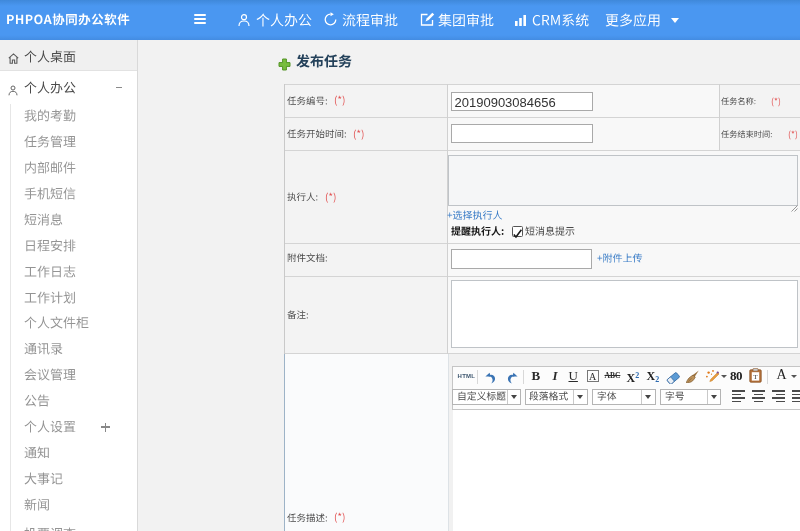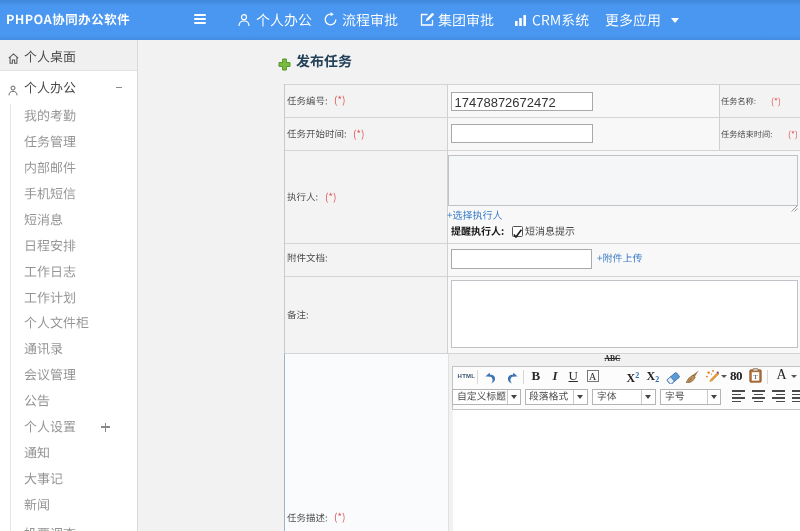--- a/index.html
+++ b/index.html
@@ -189,21 +189,21 @@
     <svg width="41" height="12" viewBox="0 0 41 12" style="display:block">
       <path fill="#4a4a4a" d="M3.3 8.1V8.7H9.0V8.1H6.4V5.1H9.1V4.4H6.4V1.8C7.3 1.6 8.1 1.4 8.7 1.2L8.2 0.6C7.0 1.0 5.0 1.4 3.2 1.7C3.3 1.8 3.4 2.1 3.4 2.3C4.2 2.2 4.9 2.1 5.7 1.9V4.4H2.9V5.1H5.7V8.1ZM2.8 0.4C2.2 1.9 1.2 3.3 0.2 4.3C0.3 4.4 0.6 4.8 0.6 5.0C1.0 4.6 1.4 4.2 1.8 3.7V9.1H2.5V2.6C2.9 2.0 3.2 1.3 3.5 0.6Z M13.7 4.7C13.7 5.1 13.6 5.4 13.6 5.7H10.7V6.3H13.3C12.8 7.5 11.7 8.2 10.0 8.5C10.2 8.6 10.4 8.9 10.4 9.1C12.3 8.7 13.5 7.9 14.1 6.3H17.0C16.8 7.6 16.6 8.1 16.4 8.3C16.3 8.4 16.2 8.4 16.0 8.4C15.8 8.4 15.2 8.4 14.6 8.4C14.7 8.5 14.8 8.8 14.8 9.0C15.4 9.0 15.9 9.0 16.2 9.0C16.5 9.0 16.8 8.9 17.0 8.7C17.3 8.5 17.5 7.7 17.7 6.0C17.7 5.9 17.8 5.7 17.8 5.7H14.3C14.4 5.4 14.4 5.1 14.5 4.8ZM16.6 2.0C16.0 2.5 15.2 3.0 14.3 3.4C13.6 3.0 13.0 2.6 12.6 2.1L12.7 2.0ZM13.1 0.4C12.6 1.2 11.7 2.2 10.4 2.9C10.5 3.0 10.7 3.2 10.8 3.4C11.3 3.1 11.7 2.8 12.1 2.5C12.5 3.0 13.0 3.3 13.5 3.6C12.4 4.0 11.1 4.2 9.9 4.3C10.1 4.5 10.2 4.8 10.2 5.0C11.6 4.8 13.0 4.5 14.3 4.0C15.4 4.5 16.8 4.7 18.2 4.9C18.3 4.7 18.5 4.4 18.6 4.2C17.4 4.1 16.2 4.0 15.2 3.7C16.2 3.1 17.1 2.5 17.7 1.6L17.3 1.3L17.1 1.4H13.3C13.5 1.1 13.7 0.8 13.9 0.5Z M19.4 7.8 19.6 8.5C20.3 8.2 21.3 7.8 22.3 7.4L22.2 6.8C21.1 7.2 20.1 7.6 19.4 7.8ZM19.6 4.3C19.7 4.3 19.9 4.2 20.9 4.1C20.6 4.7 20.3 5.2 20.1 5.4C19.8 5.7 19.6 6.0 19.4 6.0C19.5 6.2 19.6 6.5 19.6 6.6C19.8 6.5 20.1 6.4 22.2 5.9C22.2 5.8 22.2 5.5 22.2 5.3L20.6 5.7C21.3 4.8 21.9 3.7 22.5 2.7L21.9 2.4C21.7 2.7 21.5 3.1 21.3 3.4L20.3 3.6C20.8 2.7 21.3 1.7 21.7 0.6L21.0 0.4C20.7 1.5 20.1 2.8 19.9 3.1C19.7 3.4 19.5 3.6 19.4 3.7C19.4 3.9 19.5 4.2 19.6 4.3ZM24.9 5.0V6.4H24.1V5.0ZM25.4 5.0H26.1V6.4H25.4ZM23.6 4.4V9.0H24.1V7.0H24.9V8.8H25.4V7.0H26.1V8.8H26.6V7.0H27.3V8.4C27.3 8.5 27.2 8.5 27.2 8.5C27.1 8.5 26.9 8.5 26.7 8.5C26.8 8.7 26.9 8.9 26.9 9.1C27.2 9.1 27.5 9.0 27.6 8.9C27.8 8.9 27.8 8.7 27.8 8.4V4.4L27.3 4.4ZM26.6 5.0H27.3V6.4H26.6ZM24.7 0.5C24.9 0.8 25.1 1.1 25.2 1.4H22.9V3.5C22.9 4.9 22.8 7.0 22.0 8.6C22.1 8.6 22.4 8.8 22.5 9.0C23.4 7.4 23.6 5.2 23.6 3.6H27.7V1.4H25.9C25.8 1.1 25.6 0.7 25.4 0.3ZM23.6 2.0H27.1V3.0H23.6Z M31.0 1.4H35.5V2.7H31.0ZM30.3 0.8V3.3H36.2V0.8ZM29.1 4.2V4.8H31.1C30.9 5.4 30.6 6.1 30.4 6.5H35.4C35.2 7.6 35.0 8.2 34.8 8.4C34.7 8.4 34.6 8.5 34.3 8.5C34.1 8.5 33.4 8.4 32.7 8.4C32.9 8.6 32.9 8.9 33.0 9.1C33.6 9.1 34.2 9.1 34.6 9.1C34.9 9.1 35.2 9.0 35.4 8.8C35.7 8.5 36.0 7.8 36.2 6.2C36.2 6.1 36.3 5.9 36.3 5.9H31.5L31.8 4.8H37.4V4.2Z M39.3 4.7C39.7 4.7 39.9 4.4 39.9 4.0C39.9 3.6 39.7 3.3 39.3 3.3C39.0 3.3 38.7 3.6 38.7 4.0C38.7 4.4 39.0 4.7 39.3 4.7ZM39.3 8.5C39.7 8.5 39.9 8.2 39.9 7.8C39.9 7.4 39.7 7.2 39.3 7.2C39.0 7.2 38.7 7.4 38.7 7.8C38.7 8.2 39.0 8.5 39.3 8.5Z"></path>
     </svg>
   </div>
 <div style="position:absolute;left:334.141px;top:95.3px">
     <svg width="11" height="12" viewBox="0 0 11 12" style="display:block">
       <path fill="#e25252" d="M2.4 10.8 3.0 10.5C2.1 9.1 1.7 7.4 1.7 5.7C1.7 4.0 2.1 2.3 3.0 0.9L2.4 0.6C1.5 2.1 0.9 3.7 0.9 5.7C0.9 7.7 1.5 9.3 2.4 10.8Z M4.9 4.1 5.7 3.1 6.5 4.1 6.9 3.8 6.3 2.7 7.4 2.3 7.2 1.8 6.1 2.0 6.0 0.8H5.4L5.3 2.1L4.2 1.8L4.0 2.3L5.1 2.7L4.5 3.8Z M9.0 10.8C10.0 9.3 10.5 7.7 10.5 5.7C10.5 3.7 10.0 2.1 9.0 0.6L8.5 0.9C9.3 2.3 9.8 4.0 9.8 5.7C9.8 7.4 9.3 9.1 8.5 10.5Z"></path>
     </svg>
   </div>
 <div style="position:absolute;left:451px;top:91.5px;width:142px;height:19.5px;background:#fff;border:1px solid #a9a9a9"></div>
-<div class="abs" style="left:454.5px;top:95.5px;font:13px 'Liberation Sans';color:#333;line-height:13px">17478872672472</div>
+<div class="abs" style="left:454.5px;top:95.5px;font:13px 'Liberation Sans';color:#333;line-height:13px">20190903084656</div>
 <div style="position:absolute;left:721.3px;top:97.2px">
     <svg width="35" height="10" viewBox="0 0 35 10" style="display:block">
       <path fill="#4a4a4a" d="M2.8 7.0V7.6H7.7V7.0H5.6V4.4H7.9V3.8H5.6V1.5C6.3 1.4 7.0 1.2 7.5 1.0L7.1 0.5C6.1 0.9 4.3 1.2 2.8 1.4C2.8 1.6 2.9 1.8 2.9 1.9C3.6 1.9 4.3 1.8 4.9 1.7V3.8H2.5V4.4H4.9V7.0ZM2.4 0.3C1.9 1.6 1.1 2.9 0.2 3.7C0.3 3.8 0.5 4.1 0.6 4.3C0.9 4.0 1.2 3.6 1.5 3.2V7.9H2.1V2.3C2.5 1.7 2.8 1.1 3.0 0.5Z M11.9 4.1C11.8 4.4 11.8 4.7 11.7 4.9H9.2V5.4H11.5C11.0 6.5 10.1 7.1 8.7 7.3C8.8 7.5 8.9 7.7 9.0 7.9C10.6 7.5 11.6 6.8 12.2 5.4H14.7C14.5 6.5 14.4 7.0 14.2 7.2C14.1 7.3 14.0 7.3 13.8 7.3C13.6 7.3 13.1 7.3 12.6 7.2C12.7 7.4 12.7 7.6 12.8 7.8C13.3 7.8 13.7 7.8 14.0 7.8C14.3 7.8 14.5 7.7 14.7 7.6C14.9 7.3 15.1 6.7 15.3 5.2C15.3 5.1 15.3 4.9 15.3 4.9H12.3C12.4 4.7 12.5 4.4 12.5 4.1ZM14.3 1.7C13.8 2.2 13.2 2.6 12.4 2.9C11.7 2.6 11.2 2.3 10.9 1.8L11.0 1.7ZM11.3 0.3C10.9 1.0 10.1 1.9 8.9 2.5C9.1 2.6 9.2 2.8 9.3 2.9C9.7 2.7 10.1 2.4 10.5 2.2C10.8 2.6 11.2 2.9 11.7 3.1C10.7 3.5 9.6 3.6 8.6 3.7C8.7 3.9 8.8 4.1 8.8 4.3C10.0 4.1 11.3 3.9 12.4 3.5C13.3 3.9 14.5 4.1 15.7 4.2C15.8 4.0 15.9 3.8 16.1 3.6C15.0 3.6 14.0 3.4 13.1 3.2C14.0 2.7 14.8 2.1 15.3 1.4L14.9 1.1L14.8 1.2H11.5C11.7 0.9 11.8 0.7 12.0 0.4Z M18.6 2.9C19.0 3.2 19.5 3.6 19.8 3.9C18.9 4.4 17.8 4.8 16.8 5.0C16.9 5.1 17.0 5.4 17.1 5.5C17.6 5.4 18.0 5.3 18.5 5.1V7.9H19.1V7.4H22.7V7.9H23.4V4.4H20.1C21.5 3.7 22.6 2.7 23.3 1.4L22.9 1.1L22.8 1.1H19.9C20.1 0.9 20.3 0.7 20.4 0.4L19.7 0.3C19.2 1.1 18.3 2.0 17.0 2.6C17.1 2.7 17.3 3.0 17.4 3.1C18.2 2.7 18.8 2.2 19.4 1.7H22.4C21.9 2.4 21.2 3.1 20.4 3.6C20.0 3.2 19.5 2.8 19.0 2.5ZM22.7 6.9H19.1V5.0H22.7Z M28.8 3.5C28.6 4.6 28.3 5.6 27.8 6.2C28.0 6.3 28.2 6.5 28.3 6.6C28.8 5.8 29.2 4.7 29.4 3.6ZM31.0 3.6C31.4 4.5 31.7 5.7 31.8 6.5L32.4 6.3C32.3 5.5 31.9 4.4 31.6 3.4ZM29.0 0.3C28.8 1.4 28.4 2.4 27.9 3.1V2.7H26.9V1.2C27.3 1.1 27.7 1.0 28.0 0.9L27.6 0.4C27.0 0.7 26.0 0.9 25.1 1.0C25.2 1.2 25.3 1.4 25.3 1.5C25.6 1.5 26.0 1.4 26.3 1.4V2.7H25.0V3.3H26.2C25.9 4.2 25.4 5.3 24.9 5.8C25.0 6.0 25.1 6.2 25.2 6.4C25.6 5.9 26.0 5.1 26.3 4.2V7.9H26.9V4.2C27.2 4.5 27.5 5.0 27.6 5.2L28.0 4.8C27.8 4.6 27.1 3.8 26.9 3.6V3.3H27.9L27.8 3.3C28.0 3.4 28.2 3.5 28.4 3.6C28.7 3.2 28.9 2.6 29.1 2.0H30.0V7.1C30.0 7.2 29.9 7.3 29.8 7.3C29.7 7.3 29.3 7.3 29.0 7.3C29.1 7.4 29.1 7.7 29.2 7.8C29.7 7.8 30.0 7.8 30.3 7.7C30.5 7.6 30.6 7.5 30.6 7.1V2.0H31.7C31.6 2.3 31.4 2.6 31.2 2.9L31.8 3.0C32.0 2.6 32.3 2.0 32.5 1.5L32.1 1.4L32.0 1.4H29.3C29.4 1.1 29.5 0.8 29.6 0.5Z M33.9 4.0C34.2 4.0 34.5 3.8 34.5 3.4C34.5 3.1 34.2 2.9 33.9 2.9C33.6 2.9 33.4 3.1 33.4 3.4C33.4 3.8 33.6 4.0 33.9 4.0ZM33.9 7.3C34.2 7.3 34.5 7.1 34.5 6.8C34.5 6.4 34.2 6.2 33.9 6.2C33.6 6.2 33.4 6.4 33.4 6.8C33.4 7.1 33.6 7.3 33.9 7.3Z"></path>
     </svg>
   </div>
 <div style="position:absolute;left:770.5px;top:97.0px">
     <svg width="10" height="11" viewBox="0 0 10 11" style="display:block">
       <path fill="#e25252" d="M2.1 9.4 2.6 9.1C1.8 7.9 1.5 6.4 1.5 5.0C1.5 3.5 1.8 2.0 2.6 0.8L2.1 0.5C1.3 1.8 0.8 3.2 0.8 5.0C0.8 6.7 1.3 8.1 2.1 9.4Z M4.3 3.6 5.0 2.7 5.7 3.6 6.0 3.3 5.5 2.4 6.4 2.0 6.3 1.5 5.3 1.8 5.2 0.7H4.7L4.6 1.8L3.7 1.5L3.5 2.0L4.4 2.4L3.9 3.3Z M7.9 9.4C8.7 8.1 9.1 6.7 9.1 5.0C9.1 3.2 8.7 1.8 7.9 0.5L7.4 0.8C8.1 2.0 8.5 3.5 8.5 5.0C8.5 6.4 8.1 7.9 7.4 9.1Z"></path>
     </svg>
   </div>
@@ -302,21 +302,21 @@
     </svg></div>
 <div class="abs" style="left:506.7px;top:370px"><svg width="11" height="12" viewBox="0 0 11 12">
       <path d="M10.6 4.6 L6.4 0.8 L5.4 4.4 Z" fill="#3b74b4"></path>
       <path d="M7.4 3.4 C4 1.8 1.4 3.6 1 6 C0.6 8.6 2.2 10.6 4.8 11.4 C3.4 9.8 3 8 3.8 6.4 C4.5 5 5.8 4.4 7.1 4.7 Z" fill="#3b74b4"></path>
     </svg></div>
 <div style="position:absolute;left:523px;top:370px;width:1px;height:13.5px;background:#d8d8d8;"></div>
 <div class="abs" style="left:531.5px;top:368.8px;font:bold 13px 'Liberation Serif',serif;color:#2b2b2b;line-height:13px">B</div>
 <div class="abs" style="left:552.5px;top:368.8px;font:italic bold 13px 'Liberation Serif',serif;color:#2b2b2b;line-height:13px">I</div>
 <div class="abs" style="left:568.5px;top:368.8px;font:13px 'Liberation Serif',serif;color:#2b2b2b;line-height:13px;text-decoration:underline">U</div>
 <div class="abs" style="left:586.5px;top:369.5px;width:12px;height:12px;border:1px solid #777;font:10px 'Liberation Serif',serif;color:#2b2b2b;text-align:center;line-height:11px">A</div>
-<div class="abs" style="left:604.5px;top:355px;font:bold 7.5px 'Liberation Serif',serif;color:#2b2b2b;text-decoration:line-through;line-height:7.5px">ABC</div>
+<div class="abs" style="left:604.5px;top:372px;font:bold 7.5px 'Liberation Serif',serif;color:#2b2b2b;text-decoration:line-through;line-height:7.5px">ABC</div>
 <div class="abs" style="left:626.5px;top:369.5px;font:bold 12px 'Liberation Serif',serif;color:#222;line-height:12px">X<span style="font-size:8px;color:#2d6ab0;vertical-align:3.5px">2</span></div>
 <div class="abs" style="left:646.5px;top:369.5px;font:bold 12px 'Liberation Serif',serif;color:#222;line-height:12px">X<span style="font-size:8px;color:#2d6ab0;vertical-align:-2px">2</span></div>
 <div class="abs" style="left:666px;top:370px"><svg width="14" height="12" viewBox="0 0 14 12">
       <g transform="rotate(-40 7 6)">
         <rect x="1" y="3.5" width="12" height="6" rx="1" fill="#5b9bd5" stroke="#3a6ea5" stroke-width="0.8"></rect>
         <rect x="1" y="3.5" width="5" height="6" rx="1" fill="#e8eef5" stroke="#3a6ea5" stroke-width="0.8"></rect>
       </g>
     </svg></div>
 <div class="abs" style="left:686px;top:369px"><svg width="13" height="13" viewBox="0 0 13 13">
       <path d="M12.8 0.4 L6.2 5.4 L8.2 7.6 Z" fill="#9c7340"></path>

